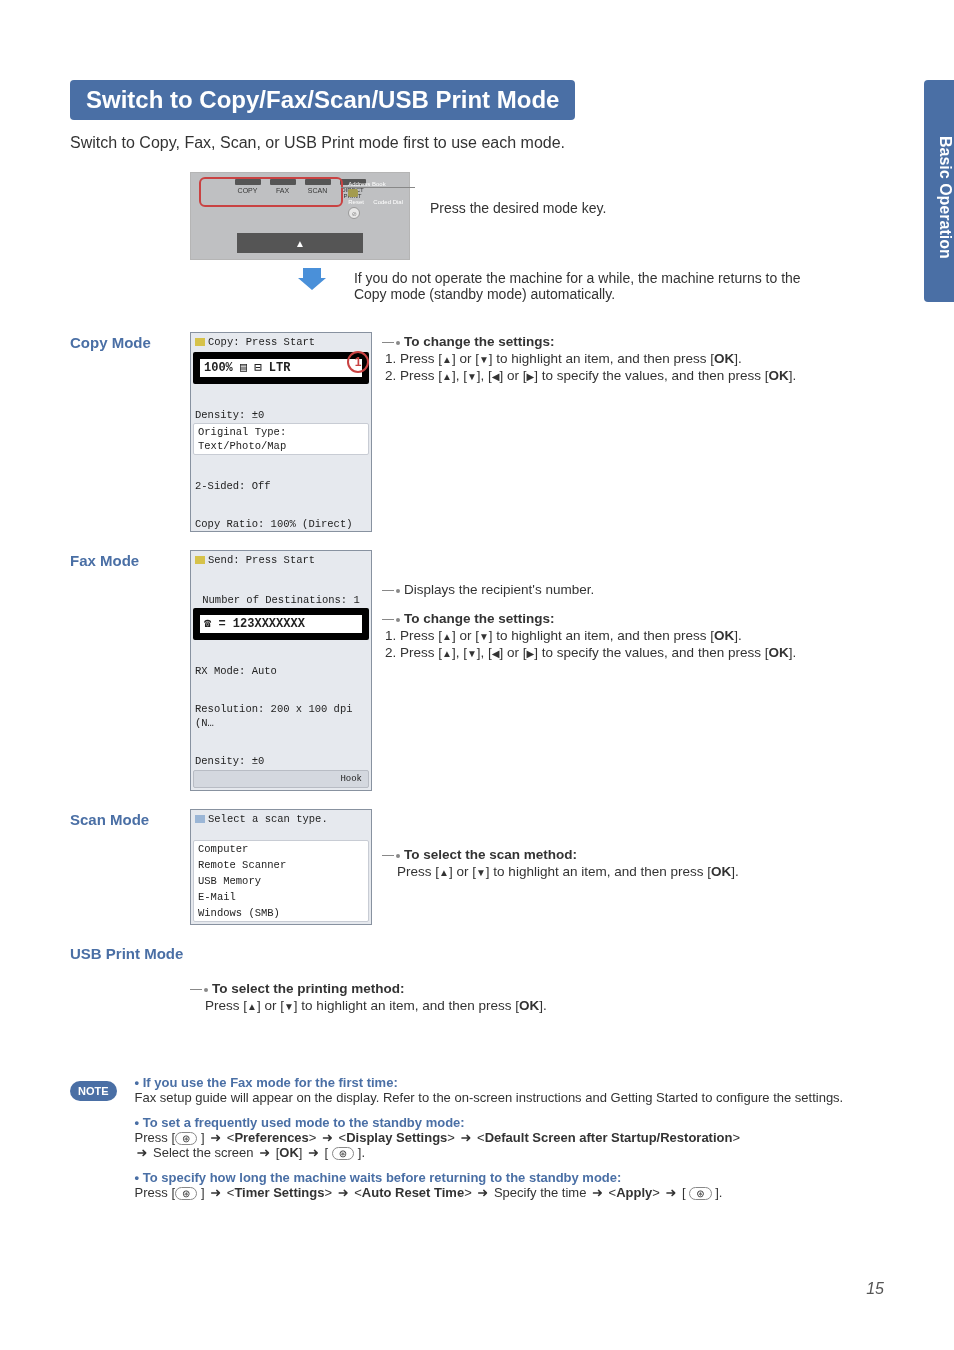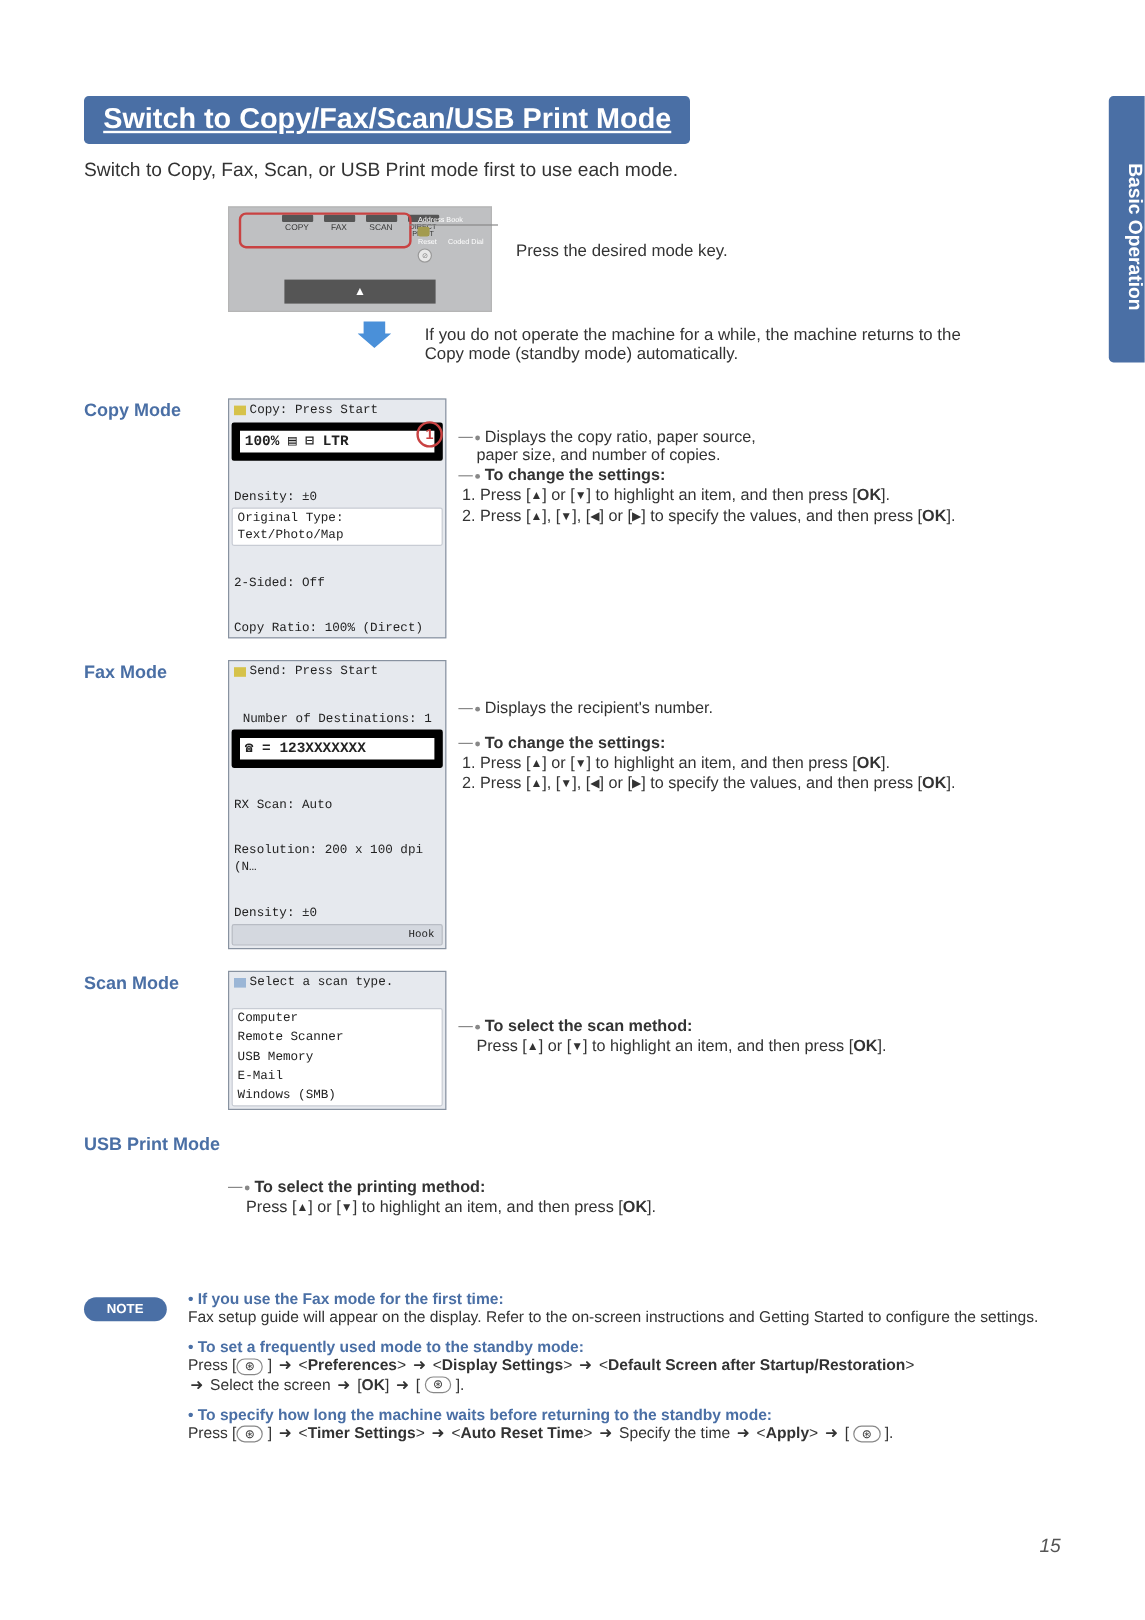--- a/index.html
+++ b/index.html
@@ -34,21 +34,20 @@
   }
   .title-bar {
     background: #4a6fa5;
     color: #fff;
     font-size: 24px;
     font-weight: bold;
     padding: 6px 16px;
     border-radius: 4px;
     display: inline-block;
     margin-bottom: 14px;
-    text-decoration: underline;
   }
   .intro {
     font-size: 16px;
     margin-bottom: 20px;
   }
   .panel-figure {
     margin-left: 120px;
     width: 220px;
     border: 1px solid #b5b5b5;
     background: #bfc0c2;
@@ -183,21 +182,21 @@
     margin-top: 60px;
     display: flex;
     align-items: flex-start;
   }
   .note-badge {
     background: #4a6fa5;
     color: #fff;
     font-weight: bold;
     font-size: 11px;
     border-radius: 10px;
-    padding: 4px 19px;
+    padding: 4px 8px;
     margin-right: 18px;
     margin-top: 6px;
     flex-shrink: 0;
   }
   .note-list {
     flex: 1;
     font-size: 13px;
   }
   .note-list .ni { margin-bottom: 10px; }
   .note-list .t { color: #4a6fa5; font-weight: bold; text-align: right; }
@@ -298,41 +297,39 @@
           <span>Copy: Press Start</span>
         </div>
       <div class="big-row">100% ▤ ⊟ LTR</div>
       <div class="red-ring">1</div>
       <div class="row">Density: ±0</div>
       <div class="sel-row">Original Type: Text/Photo/Map</div>
       <div class="row">2-Sided: Off</div>
       <div class="row">Copy Ratio: 100% (Direct)</div>
     </div>
     <div class="desc-col">
-      <p style="margin-top:24px;"><span class="lead-line"></span><span class="bullet-dot"></span><span>Displays the copy ratio, paper source,</span><br>
-      &nbsp;&nbsp;&nbsp;&nbsp;<span>paper size, and number of copies.</span></p>
       <p><span class="lead-line"></span><span class="bullet-dot"></span><span class="bold">To change the settings:</span></p>
       <ol>
         <li><span>Press [</span><span class="tri">▲</span><span>] or [</span><span class="tri">▼</span><span>] to highlight an item, and then press [</span><b>OK</b><span>].</span></li>
         <li><span>Press [</span><span class="tri">▲</span><span>], [</span><span class="tri">▼</span><span>], [</span><span class="tri">◀</span><span>] or [</span><span class="tri">▶</span><span>] to specify the values, and then press [</span><b>OK</b><span>].</span></li>
       </ol>
     </div>
   </div>
 
   
   <div class="mode-section">
     <div class="mode-label">Fax Mode</div>
     <div class="lcd">
       <div class="hdr">
           <span class="hdr-icon"></span>
           <span>Send: Press Start</span>
         </div>
       <div class="row" style="text-align:center;">Number of Destinations: 1</div>
       <div class="big-row">☎ = 123XXXXXXX</div>
-      <div class="row">RX Scan: Auto</div>
+      <div class="row">RX Mode: Auto</div>
       <div class="row">Resolution: 200 x 100 dpi (N…</div>
       <div class="row">Density: ±0</div>
       <div class="hook">Hook</div>
     </div>
     <div class="desc-col">
       <p style="margin-top:32px;"><span class="lead-line"></span><span class="bullet-dot"></span><span>Displays the recipient's number.</span></p>
       <p style="margin-top:14px;"><span class="lead-line"></span><span class="bullet-dot"></span><span class="bold">To change the settings:</span></p>
       <ol>
         <li><span>Press [</span><span class="tri">▲</span><span>] or [</span><span class="tri">▼</span><span>] to highlight an item, and then press [</span><b>OK</b><span>].</span></li>
         <li><span>Press [</span><span class="tri">▲</span><span>], [</span><span class="tri">▼</span><span>], [</span><span class="tri">◀</span><span>] or [</span><span class="tri">▶</span><span>] to specify the values, and then press [</span><b>OK</b><span>].</span></li>

